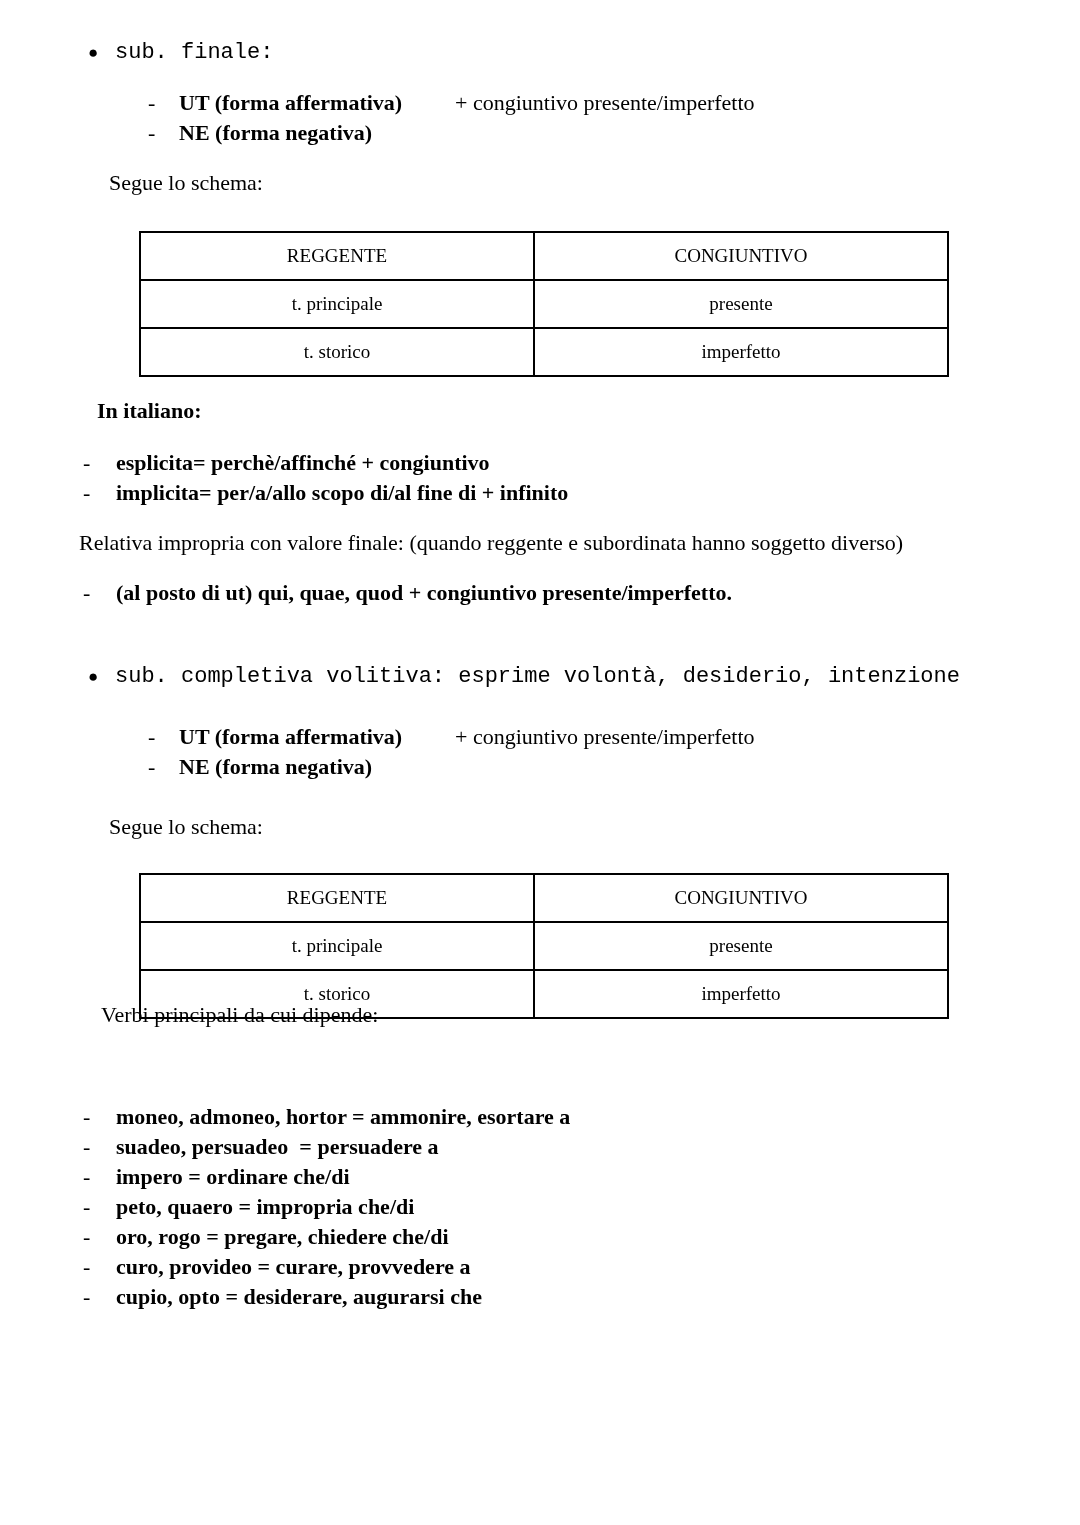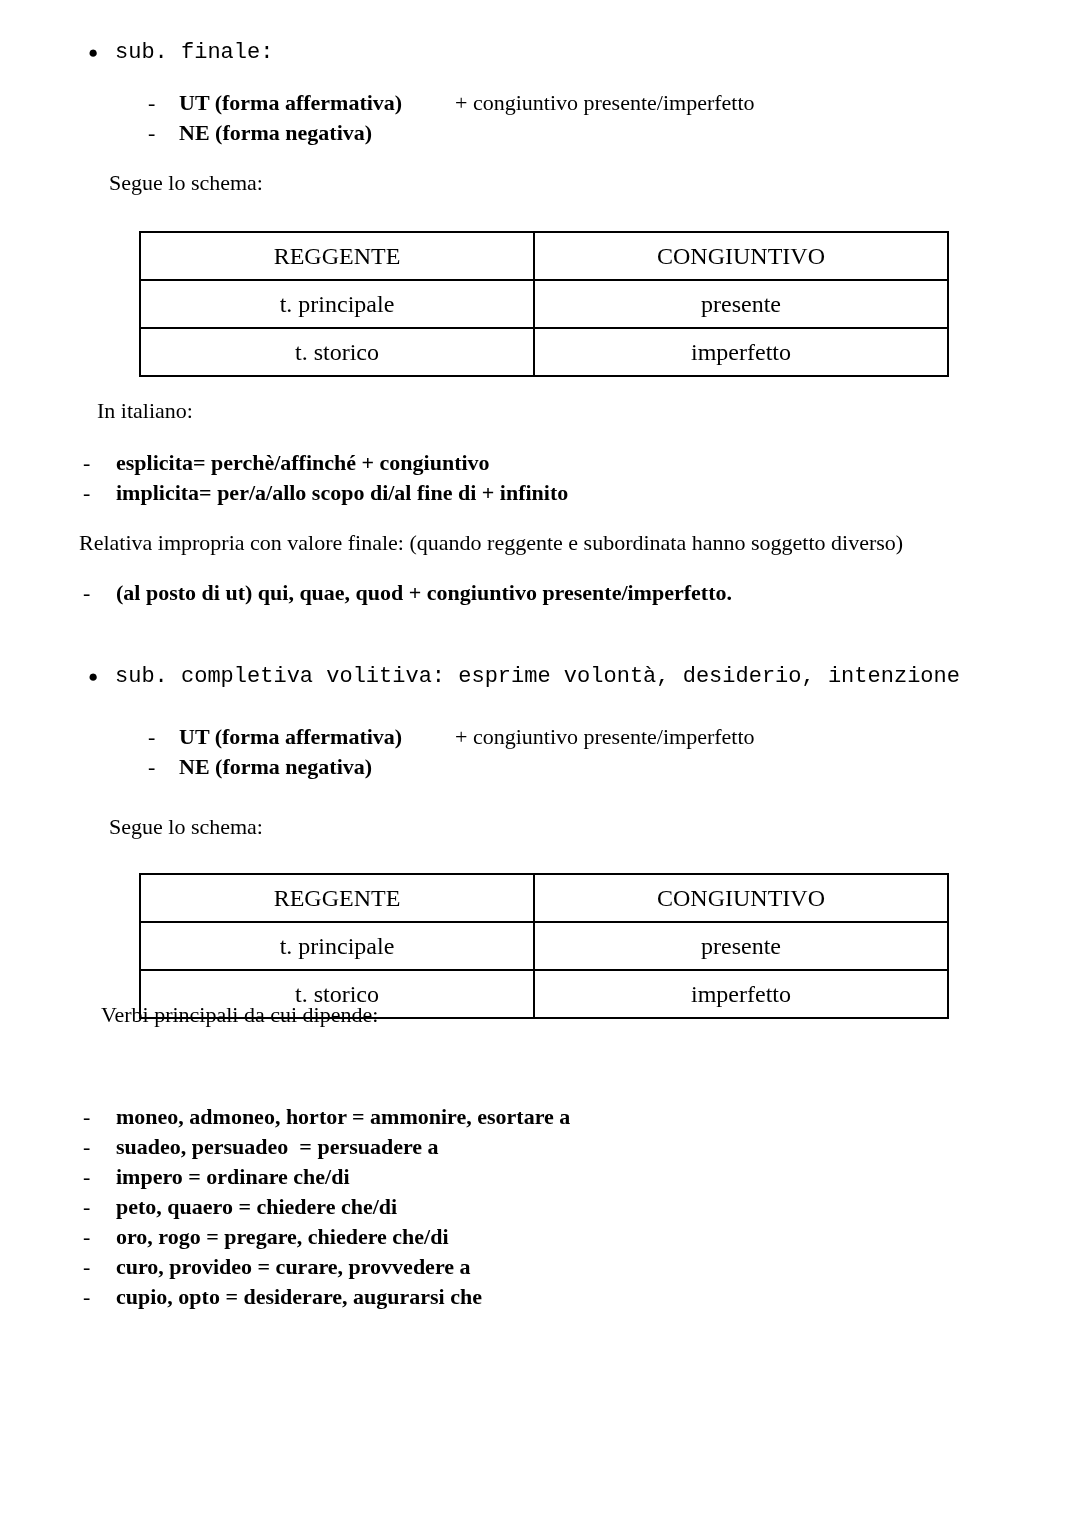--- a/index.html
+++ b/index.html
@@ -73,21 +73,21 @@
   .schema-table {
     position: absolute;
     border-collapse: collapse;
     table-layout: fixed;
   }
   .schema-table td {
     border: 2px solid #000000;
     text-align: center;
     vertical-align: middle;
     height: 46px;
-    font-size: 24px;
+    font-size: 19px;
     line-height: 26px;
     padding: 0;
   }
   .col-reggente { width: 392px; }
   .col-congiuntivo { width: 412px; }
 </style>
 </head>
 <body>
 
 <div class="bullet-item" style="left:88px; top:38px;">
@@ -119,21 +119,21 @@
     <td>t. principale</td>
     <td>presente</td>
   </tr>
   <tr>
     <td>t. storico</td>
     <td>imperfetto</td>
   </tr>
 </tbody>
   </table>
 
-<div class="row" style="left:97px; top:396px;">In italiano:</div>
+<div class="row" style="left:97px; top:396px;font-weight:bold;">In italiano:</div>
 
 <div class="dash-item dash-outer" style="left:83px; top:448px;">
   <span class="dash-mark">-</span>
   <span class="dash-text">esplicita= perchè/affinché + congiuntivo</span>
 </div>
 
 <div class="dash-item dash-outer" style="left:83px; top:478px;">
   <span class="dash-mark">-</span>
   <span class="dash-text">implicita= per/a/allo scopo di/al fine di + infinito</span>
 </div>
@@ -193,21 +193,21 @@
   <span class="dash-text">suadeo, persuadeo  = persuadere a</span>
 </div>
 
 <div class="dash-item dash-outer" style="left:83px; top:1162px;">
   <span class="dash-mark">-</span>
   <span class="dash-text">impero = ordinare che/di</span>
 </div>
 
 <div class="dash-item dash-outer" style="left:83px; top:1192px;">
   <span class="dash-mark">-</span>
-  <span class="dash-text">peto, quaero = chiedere che/di</span>
+  <span class="dash-text">peto, quaero = impropria che/di</span>
 </div>
 
 <div class="dash-item dash-outer" style="left:83px; top:1222px;">
   <span class="dash-mark">-</span>
   <span class="dash-text">oro, rogo = pregare, chiedere che/di</span>
 </div>
 
 <div class="dash-item dash-outer" style="left:83px; top:1252px;">
   <span class="dash-mark">-</span>
   <span class="dash-text">curo, provideo = curare, provvedere a</span>

